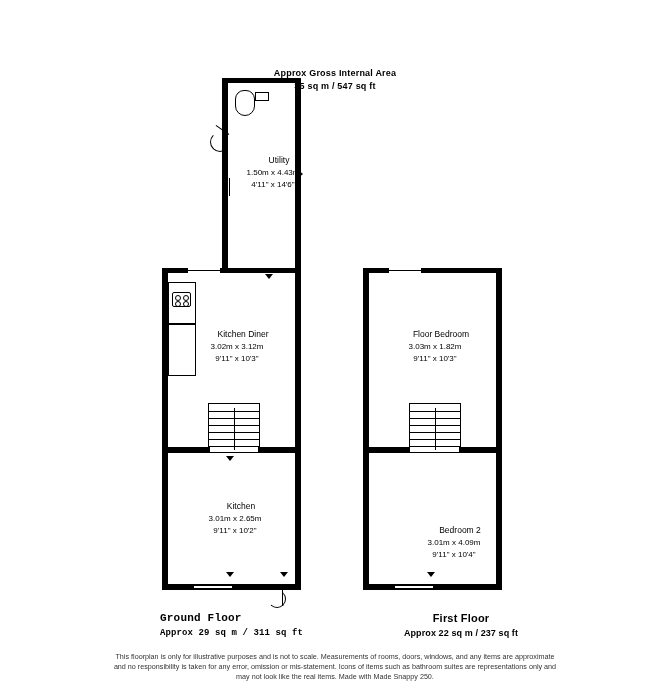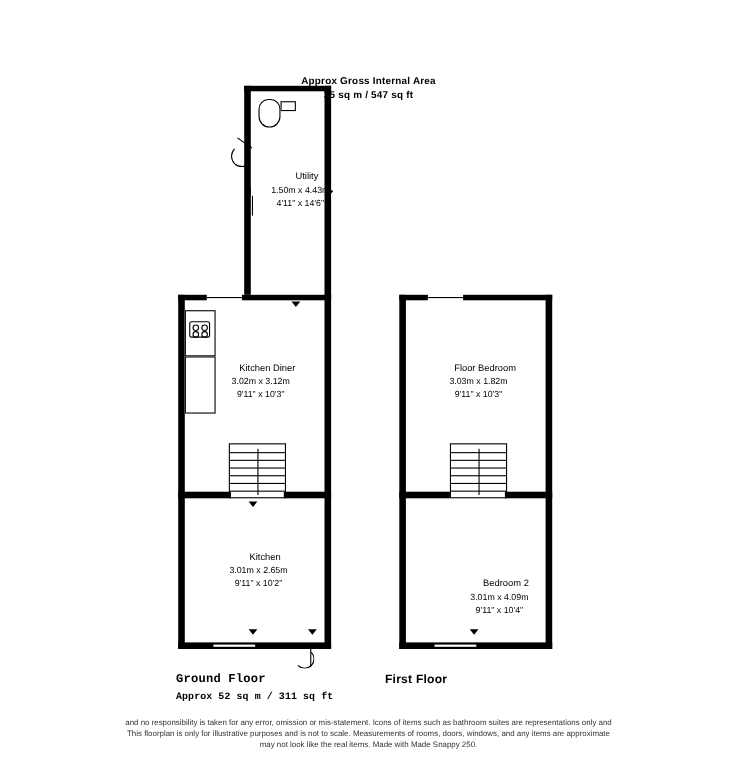--- a/index.html
+++ b/index.html
@@ -218,21 +218,21 @@
 
     <div class="abs wall-thin" style="left:44px; top:516px; width:38px; height:2px; background:#fff;"></div>
     <div class="abs marker marker-down" style="left:76px; top:502px;"></div>
     <div class="abs marker marker-down" style="left:130px; top:502px;"></div>
     <div class="abs wall-thin" style="left:132px; top:520px; width:1px; height:16px;"></div>
     <div class="abs door-arc" style="left:118px; top:520px; width:16px; height:16px; border-color:transparent; border-bottom-color:#000; border-right-color:#000;"></div>
   </div>
 
   <div class="abs" style="left:160px; top:612px; width:200px;font-family:Liberation Mono, monospace;">
     <div class="floor-title">Ground Floor</div>
-    <div class="floor-sub">Approx 52 sq m / 311 sq ft</div>
+    <div class="floor-sub">Approx 29 sq m / 311 sq ft</div>
   </div>
 
   <div class="abs" style="left:355px; top:70px; width:170px; height:520px;">
 
     <div class="abs wall" style="left:8px; top:198px; width:6px; height:322px;"></div>
     <div class="abs wall" style="left:141px; top:198px; width:6px; height:322px;"></div>
     <div class="abs wall" style="left:8px; top:514px; width:139px; height:6px;"></div>
     <div class="abs wall" style="left:8px; top:198px; width:26px; height:5px;"></div>
     <div class="abs wall" style="left:66px; top:198px; width:81px; height:5px;"></div>
     <div class="abs wall-thin" style="left:34px; top:200px; width:32px; height:1px;"></div>
@@ -259,23 +259,24 @@
     <div class="abs room-label" style="left:44px; top:430px; width:110px;margin-top:24px;">
       <span class="name">Bedroom 2</span>
       <span class="dim">3.01m x 4.09m</span>
       <span class="dim">9'11" x 10'4"</span>
     </div>
 
     <div class="abs wall-thin" style="left:40px; top:516px; width:38px; height:2px; background:#fff;"></div>
     <div class="abs marker marker-down" style="left:72px; top:502px;"></div>
   </div>
 
-  <div class="abs" style="left:350px; top:612px; width:200px;">
+  <div class="abs" style="left:361px; top:612px; width:200px;text-align:center;">
     <div class="floor-title">First Floor</div>
+    <div class="floor-sub">Approx 22 sq m / 237 sq ft</div>
   </div>
 
   <div id="disclaimer" class="abs">
+    <div>This floorplan is only for illustrative purposes and is not to scale. Measurements of rooms, doors, windows, and any items are approximate</div>
     <div>and no responsibility is taken for any error, omission or mis-statement. Icons of items such as bathroom suites are representations only and</div>
-    <div>This floorplan is only for illustrative purposes and is not to scale. Measurements of rooms, doors, windows, and any items are approximate</div>
     <div>may not look like the real items. Made with Made Snappy 250.</div>
   </div>
 
 </div>
 
 </body></html>

